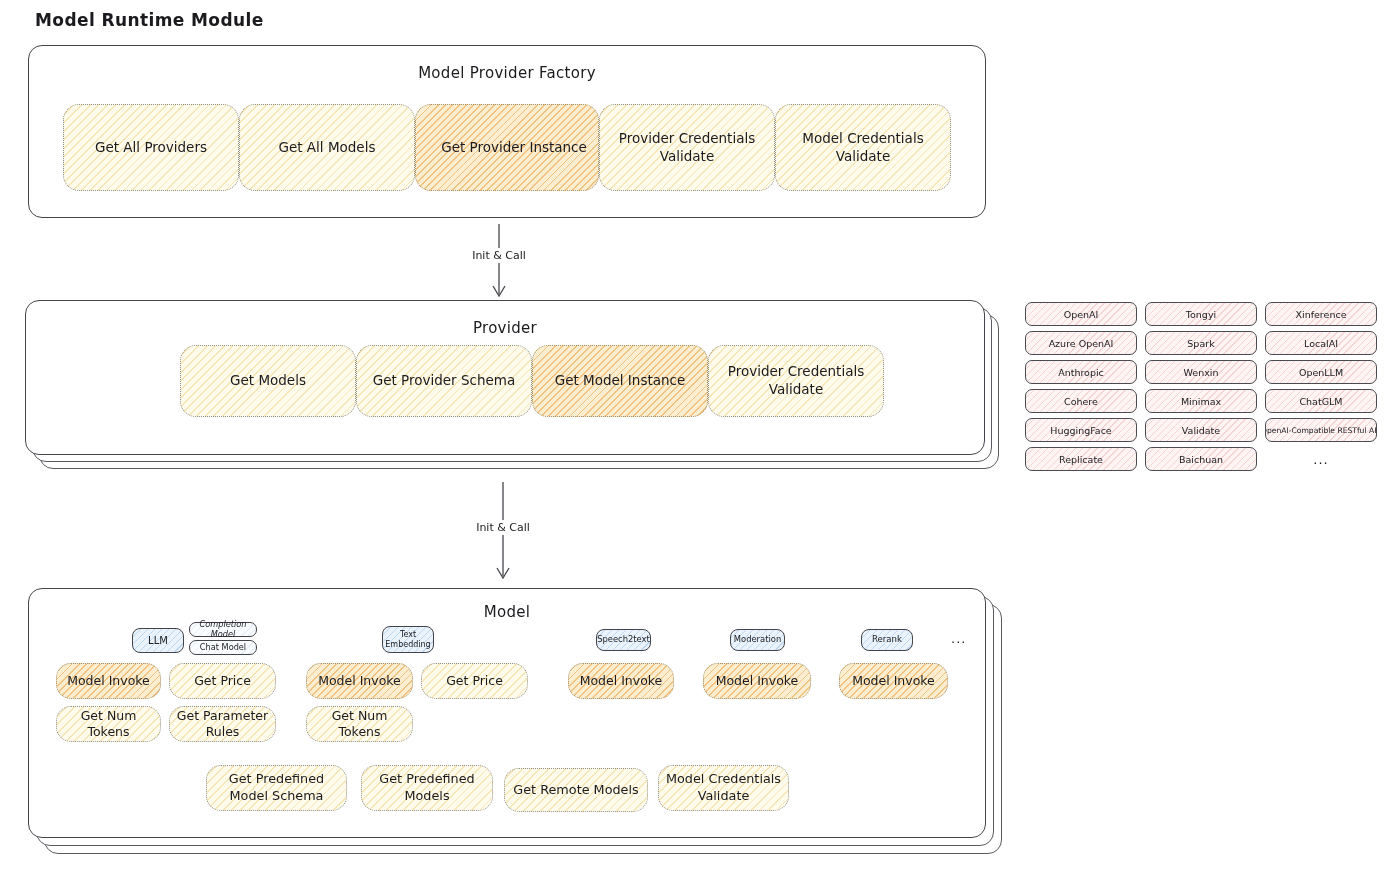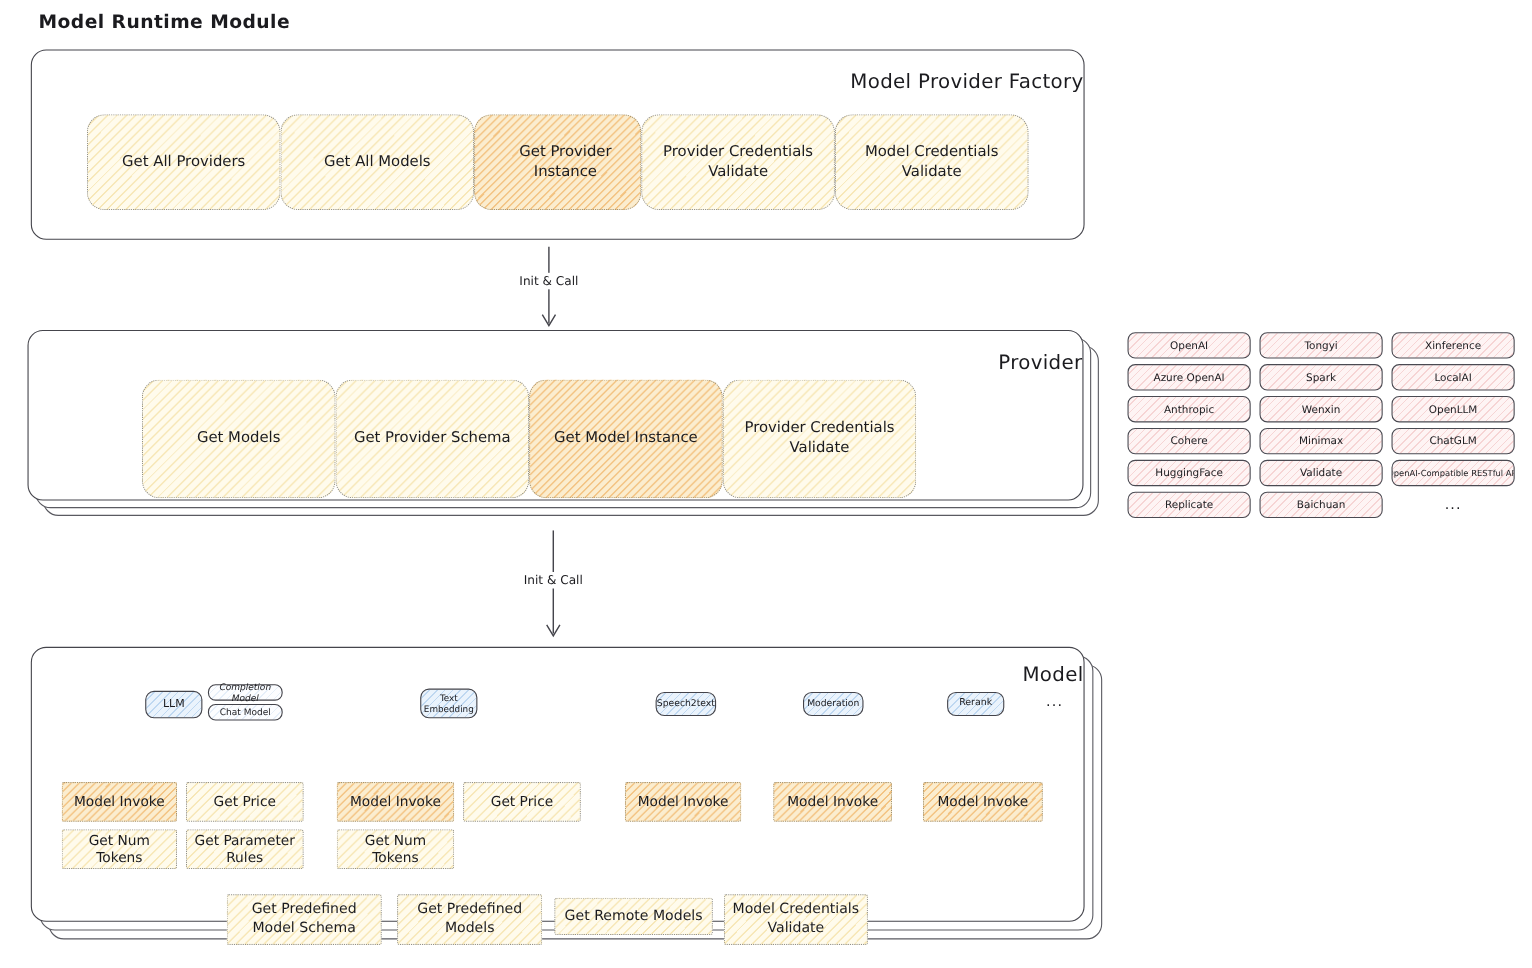--- a/index.html
+++ b/index.html
@@ -12,38 +12,38 @@
   }
   
   .frame {
     position:absolute; box-sizing:border-box; background:#ffffff;
     border:1.6px solid #45454c; border-radius:14px;
   }
   .stack {
     position:absolute; box-sizing:border-box; background:#ffffff;
     border:1.5px solid #5a5a61; border-radius:14px;
   }
-  .frame-title { text-align:right; font-size:18px; margin-top:18px; letter-spacing:.3px; }
+  .frame-title { text-align:center; font-size:15px; margin-top:18px; letter-spacing:.3px; }
 
   
   .btn {
     box-sizing:border-box; display:flex; align-items:center; justify-content:center;
     text-align:center; line-height:1.3; padding:3px 8px;
     border:1.6px dotted #8f8f8c; border-radius:16px; font-size:13.5px;
     background:
       repeating-linear-gradient(135deg, rgba(233,196,90,0.38) 0px, rgba(233,196,90,0.38) 1.2px, transparent 1.2px, transparent 6px),
       #FFFBEC;
   }
   .btn.hl {
     background:
       repeating-linear-gradient(135deg, rgba(236,158,62,0.55) 0px, rgba(236,158,62,0.55) 1.3px, transparent 1.3px, transparent 5px),
       #FBEDCF;
     border-color:#a09272;
   }
-  .btn-sm { border-radius:2px; font-size:12.5px; padding:2px 4px; position:absolute;margin-top:48px; }
+  .btn-sm { border-radius:15px; font-size:12.5px; padding:2px 4px; position:absolute; }
 
   
   .arrow { position:absolute; }
   .arrow .lbl {
     position:absolute; left:50%; transform:translateX(-50%);
     background:#ffffff; font-size:11px; padding:1px 4px; white-space:nowrap;
   }
 
   
   .pgrid {
@@ -82,39 +82,39 @@
 
 <div class="canvas">
 
   <div class="page-title">Model Runtime Module</div>
 
   <div class="frame" style="left:28px; top:45px; width:958px; height:173px;">
     <div class="frame-title">Model Provider Factory</div>
     <div style="position:absolute; left:16px; right:16px; top:58px; height:87px; display:flex; justify-content:center;">
       <div class="btn" style="width:176px;">Get All Providers</div>
       <div class="btn" style="width:176px;">Get All Models</div>
-      <div class="btn hl" style="width:152px;padding-left:22px;">Get Provider Instance</div>
+      <div class="btn hl" style="width:184px;padding-left:22px;">Get Provider Instance</div>
       <div class="btn" style="width:176px;">Provider Credentials Validate</div>
       <div class="btn" style="width:176px;">Model Credentials Validate</div>
     </div>
   </div>
 
   <div class="arrow" style="left:491px; top:224px; width:16px; height:76px;">
     <svg width="16" height="76">
       <line x1="8" y1="0" x2="8" y2="70" stroke="#45454c" stroke-width="1.3"></line>
       <polyline points="2,62 8,72 14,62" fill="none" stroke="#45454c" stroke-width="1.3"></polyline>
     </svg>
     <span class="lbl" style="top:24px;">Init &amp; Call</span>
   </div>
 
   <div class="stack" style="left:39px; top:314px; width:960px; height:155px;"></div>
   <div class="stack" style="left:32px; top:307px; width:960px; height:155px;"></div>
   <div class="frame" style="left:25px; top:300px; width:960px; height:155px;">
     <div class="frame-title">Provider</div>
-    <div style="position:absolute; left:103px; top:44px; width:739px; height:108px; display:flex; justify-content:flex-start;">
+    <div style="position:absolute; left:119px; top:44px; width:739px; height:72px; display:flex; justify-content:flex-end;">
       <div class="btn" style="width:176px;">Get Models</div>
       <div class="btn" style="width:176px;">Get Provider Schema</div>
       <div class="btn hl" style="width:176px;">Get Model Instance</div>
       <div class="btn" style="width:176px;">Provider Credentials Validate</div>
     </div>
   </div>
 
   <div class="pgrid">
     <div class="pcell">OpenAI</div>
     <div class="pcell">Tongyi</div>
@@ -165,17 +165,17 @@
     <div class="btn btn-sm hl" style="left:539px; top:74px; width:106px; height:36px;">Model Invoke</div>
     <div class="btn btn-sm hl" style="left:674px; top:74px; width:108px; height:36px;">Model Invoke</div>
     <div class="btn btn-sm hl" style="left:810px; top:74px; width:109px; height:36px;">Model Invoke</div>
 
     <div class="btn btn-sm" style="left:27px;  top:117px; width:105px; height:36px;">Get Num Tokens</div>
     <div class="btn btn-sm" style="left:140px; top:117px; width:107px; height:36px;">Get Parameter Rules</div>
     <div class="btn btn-sm" style="left:277px; top:117px; width:107px; height:36px;">Get Num Tokens</div>
 
     <div class="btn btn-sm" style="left:177px; top:176px; width:141px; height:46px; font-size:12.8px;">Get Predefined Model Schema</div>
     <div class="btn btn-sm" style="left:332px; top:176px; width:132px; height:46px; font-size:12.8px;">Get Predefined Models</div>
-    <div class="btn btn-sm" style="left:475px; top:179px; width:144px; height:34px; font-size:12.8px;">Get Remote Models</div>
+    <div class="btn btn-sm" style="left:475px; top:179px; width:144px; height:44px; font-size:12.8px;">Get Remote Models</div>
     <div class="btn btn-sm" style="left:629px; top:176px; width:131px; height:46px; font-size:12.8px;">Model Credentials Validate</div>
   </div>
 
 </div>
 
 </body></html>

